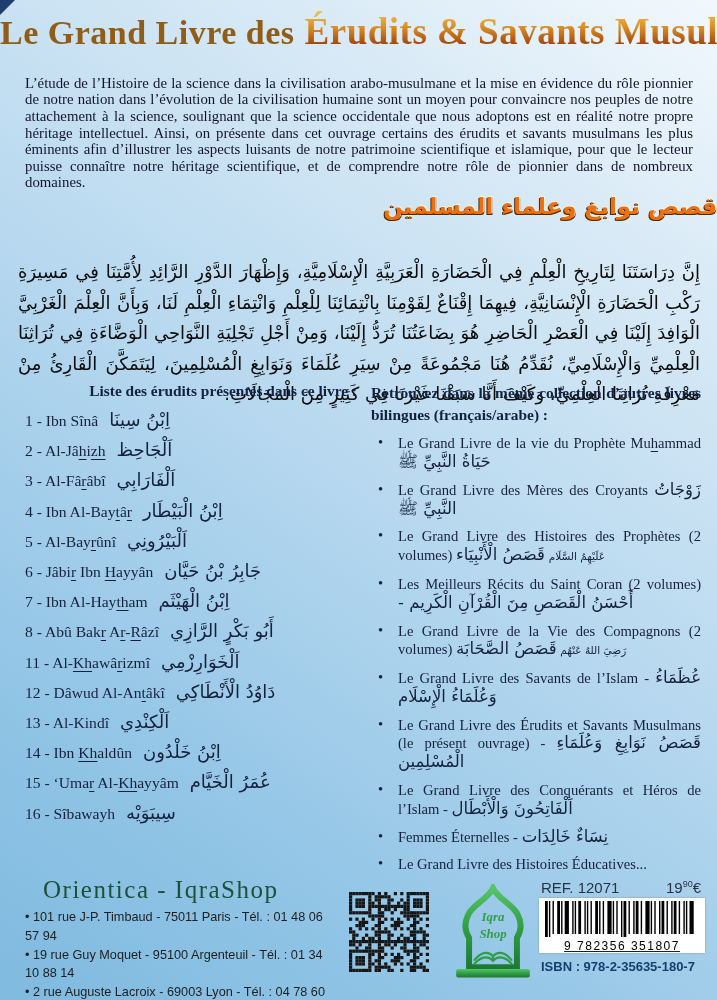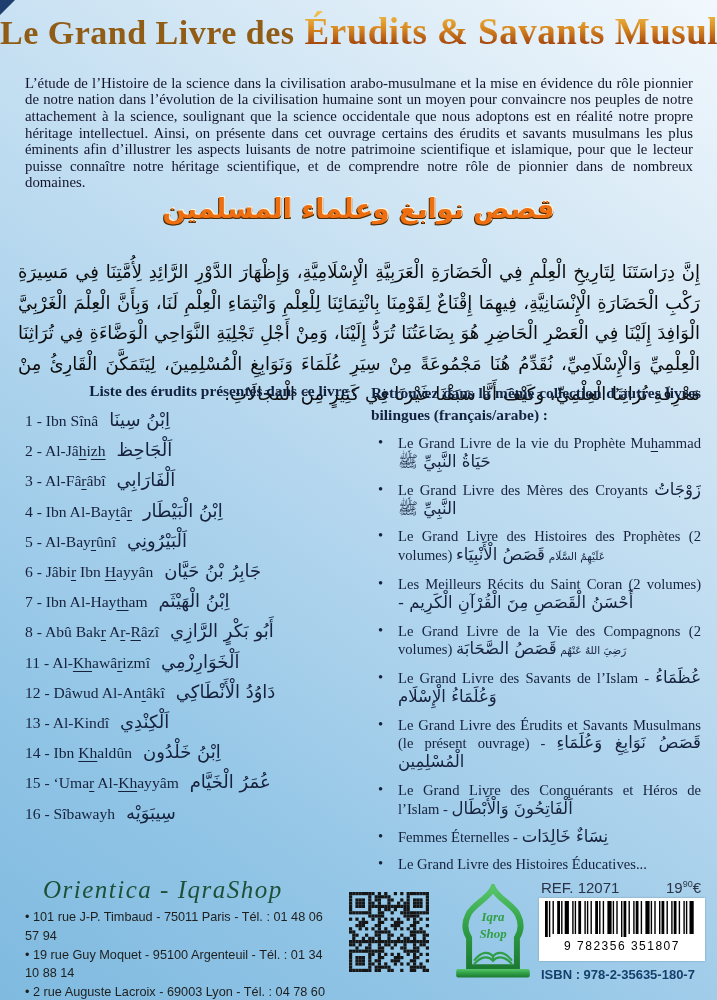--- a/index.html
+++ b/index.html
@@ -13,21 +13,21 @@
   .hdr{position:absolute;top:10px;left:0;right:0;text-align:center;white-space:nowrap;}
   .hdr .pre{font-size:34px;font-weight:bold;color:#905c16;letter-spacing:.5px;margin-right:10px;}
   .hdr .main{font-size:37px;font-weight:bold;letter-spacing:.5px;
         background:linear-gradient(180deg,#f2c54e 0%,#d98a22 42%,#9a3a0a 88%);
         -webkit-background-clip:text;background-clip:text;color:transparent;}
   
   .intro{position:absolute;top:60px;left:25px;width:668px;font-size:14.8px;line-height:16.6px;
         text-align:justify;color:#13142b;}
   
   .ar{direction:rtl;unicode-bidi:isolate;font-family:"DejaVu Sans",sans-serif;}
-  .ar-title{position:absolute;top:193px;left:0;right:0;text-align:center;font-size:27px;font-weight:bold;
+  .ar-title{position:absolute;top:193px;left:0;right:0;text-align:right;font-size:23px;font-weight:bold;
         color:#ee6f12;font-family:"DejaVu Sans",sans-serif;
         text-shadow:-1px 1px 0 #472a06,1px -1px 0 #fff3da,1px 1px 0 #5a3408;}
   .ar-para{position:absolute;top:239px;left:18px;width:682px;direction:rtl;text-align:justify;
         font-size:18px;line-height:30.5px;color:#0c0c0c;font-family:"DejaVu Sans",sans-serif;}
   
   .cols{position:absolute;top:382px;left:25px;width:676px;display:flex;gap:14px;}
   .col-l{width:332px;flex:none;}
   .col-r{flex:1;min-width:0;}
   .col-h{font-size:15.4px;font-weight:bold;margin:0;color:#12223e;}
   .col-l .col-h{margin-bottom:5px;text-align:right;}
@@ -36,31 +36,31 @@
   .scholar-row .ar{font-size:18px;margin-left:7px;}
   .book{position:relative;padding-left:27px;text-align:justify;font-size:14.6px;line-height:18.8px;
         margin-bottom:9px;color:#16213c;}
   .book .bullet{position:absolute;left:7px;top:-1px;}
   .book .ar{font-size:16.5px;}
   .book .sym{font-size:10.5px;direction:rtl;unicode-bidi:isolate;font-family:"DejaVu Sans",sans-serif;}
   u{text-underline-offset:2.5px;text-decoration-thickness:1px;}
   
   .footer{position:absolute;top:876px;left:25px;width:676px;display:flex;align-items:flex-start;}
   .pub{width:310px;flex:none;}
-  .pub-name{font-style:italic;font-size:25px;color:#1d5038;padding-left:18px;letter-spacing:1.5px;
+  .pub-name{font-size:25px;color:#1d5038;padding-left:18px;letter-spacing:1.5px;
         margin-bottom:4px;}
   .addr-line,.contact-line{font-family:"Liberation Sans",sans-serif;font-size:12.7px;line-height:18.8px;color:#1e1e1e;}
   .qr-wrap{margin:16px 0 0 14px;flex:none;line-height:0;}
   .logo-wrap{margin:8px 0 0 18px;flex:none;line-height:0;}
   .logo-script{font-style:italic;font-weight:bold;}
   .bc-block{margin-left:auto;width:170px;font-family:"Liberation Sans",sans-serif;}
   .ref-line{display:flex;justify-content:space-between;font-size:15px;color:#2a3246;padding:3px 4px 2px 2px;}
   .price sup{font-size:9px;margin-top:48px;}
-  .bc-box{background:#fff;padding:3px 4px 8px;width:166px;box-sizing:border-box;
-        box-shadow:0 0 2px rgba(0,0,0,.25);}
+  .bc-box{background:#fff;padding:3px 4px 0;width:166px;box-sizing:border-box;
+        box-shadow:0 0 2px rgba(0,0,0,.25);text-decoration:underline;}
   .bc-digits{font-size:12px;letter-spacing:1.5px;color:#000;text-align:center;line-height:13px;margin-top:-1px;}
   .isbn{font-size:13px;font-weight:bold;color:#14406b;margin-top:6px;padding-left:2px;}
 </style>
 </head>
 <body>
 
 <div class="page">
   <div class="corner-tl"></div>
 
   <div class="hdr">

